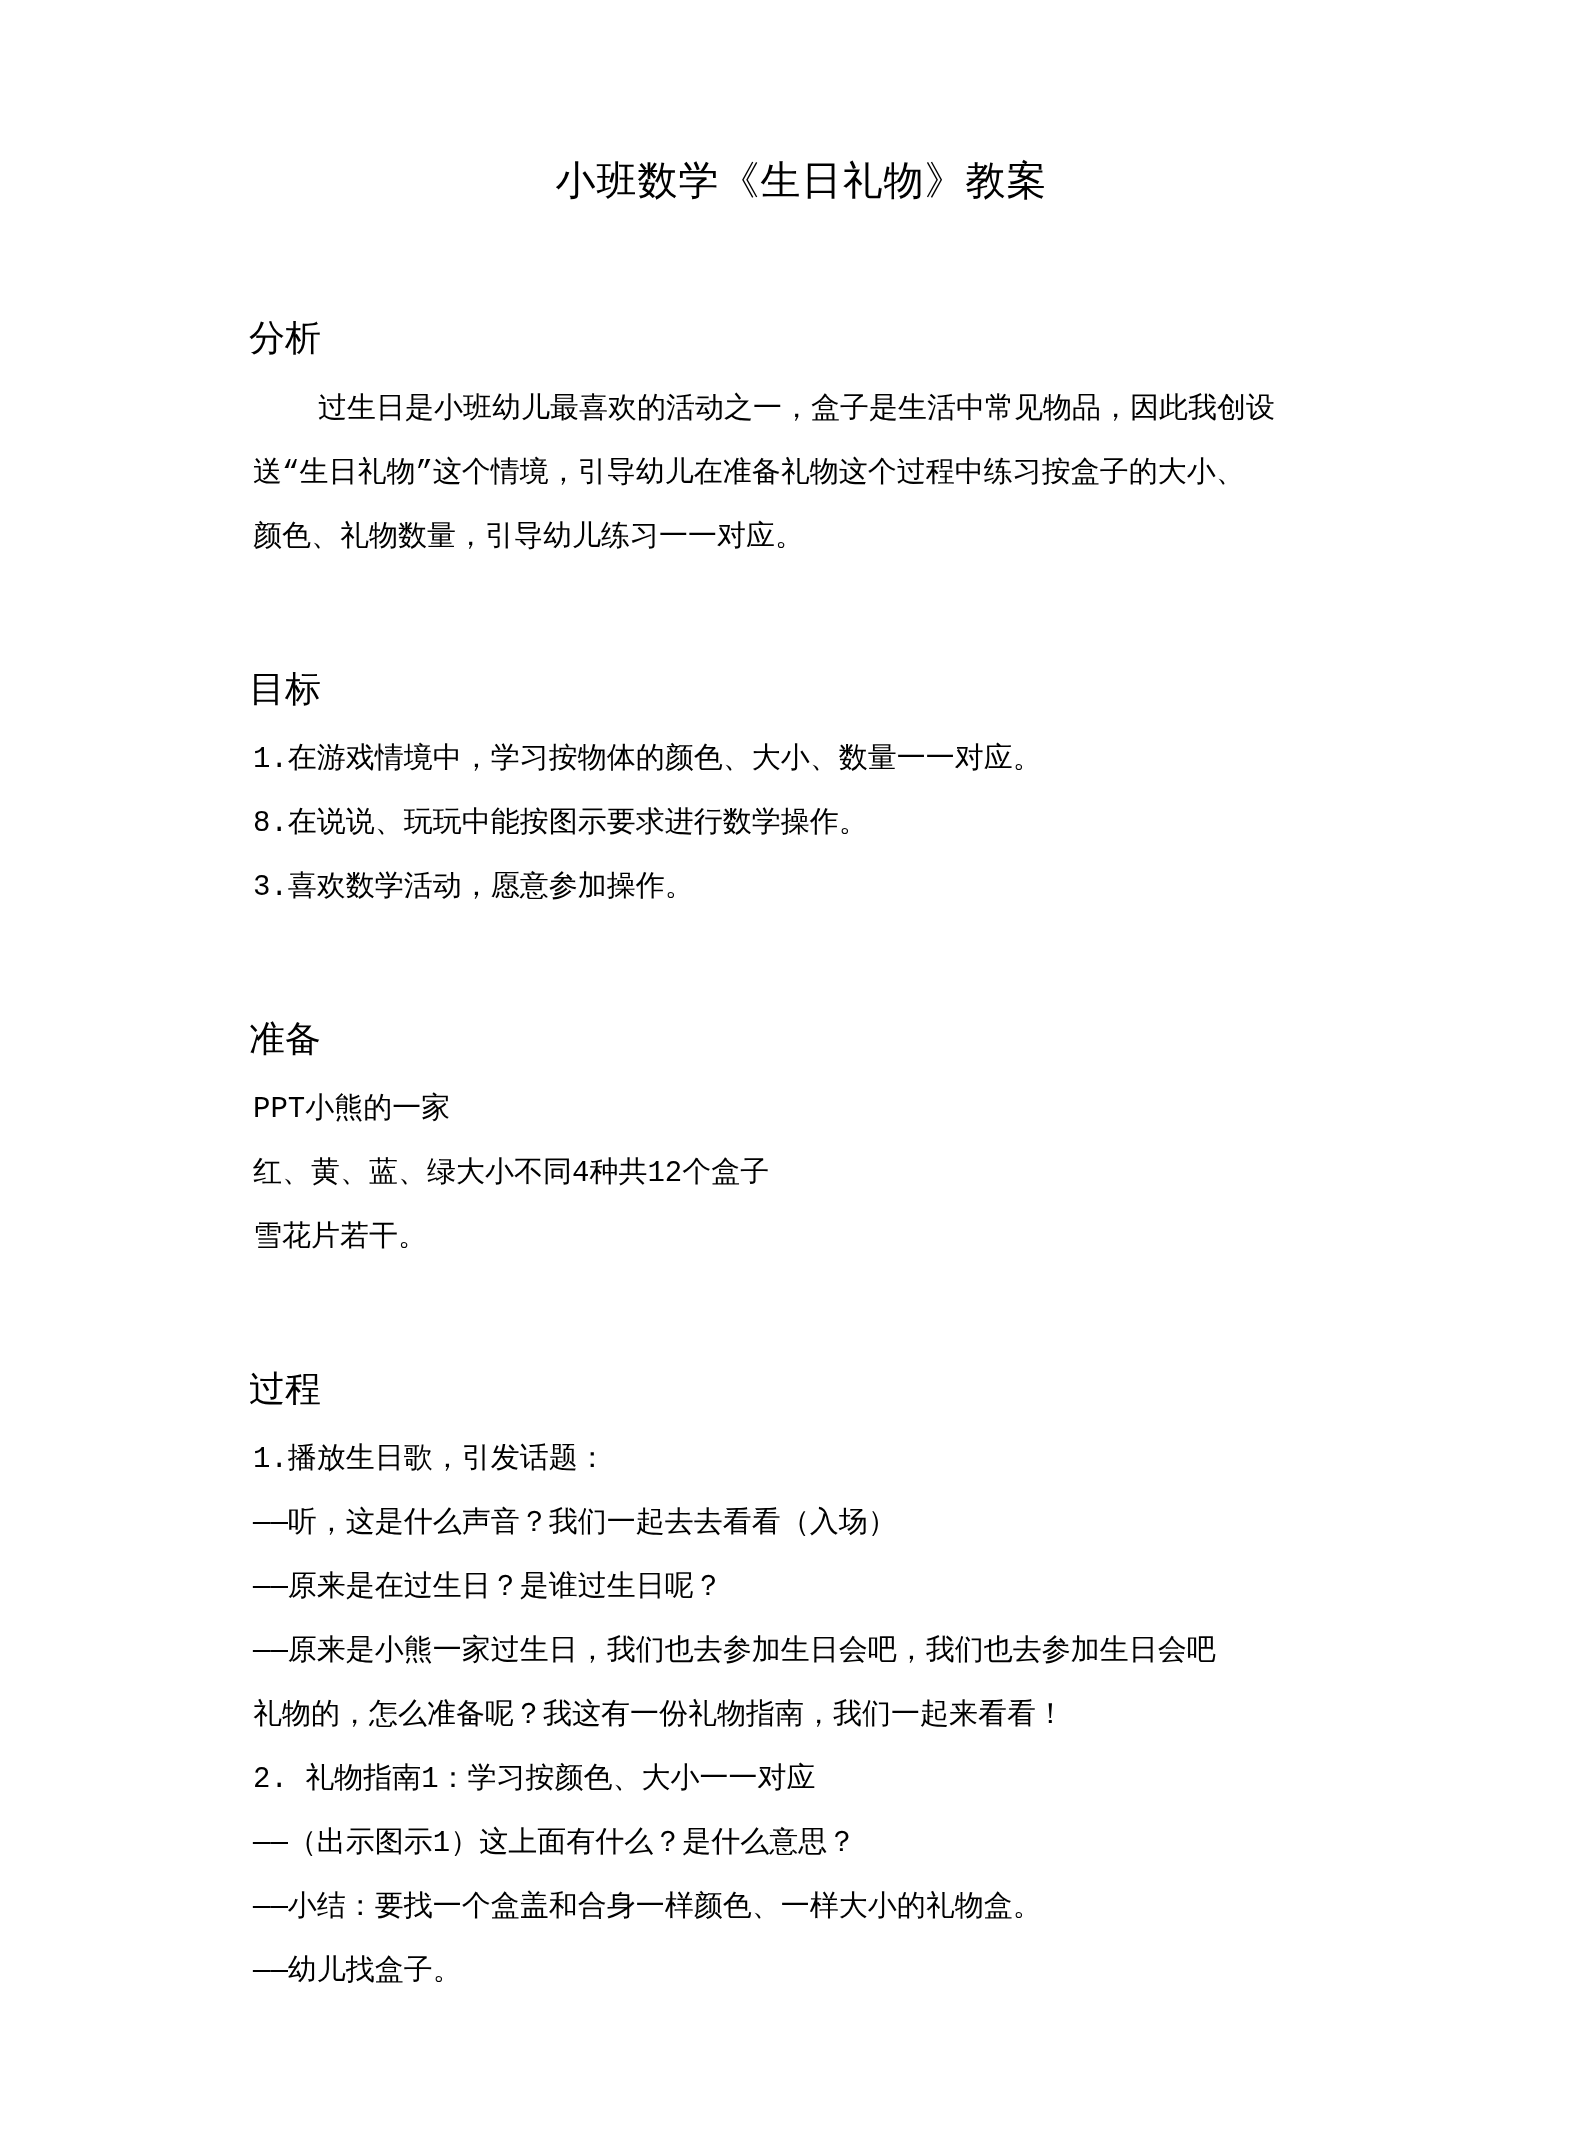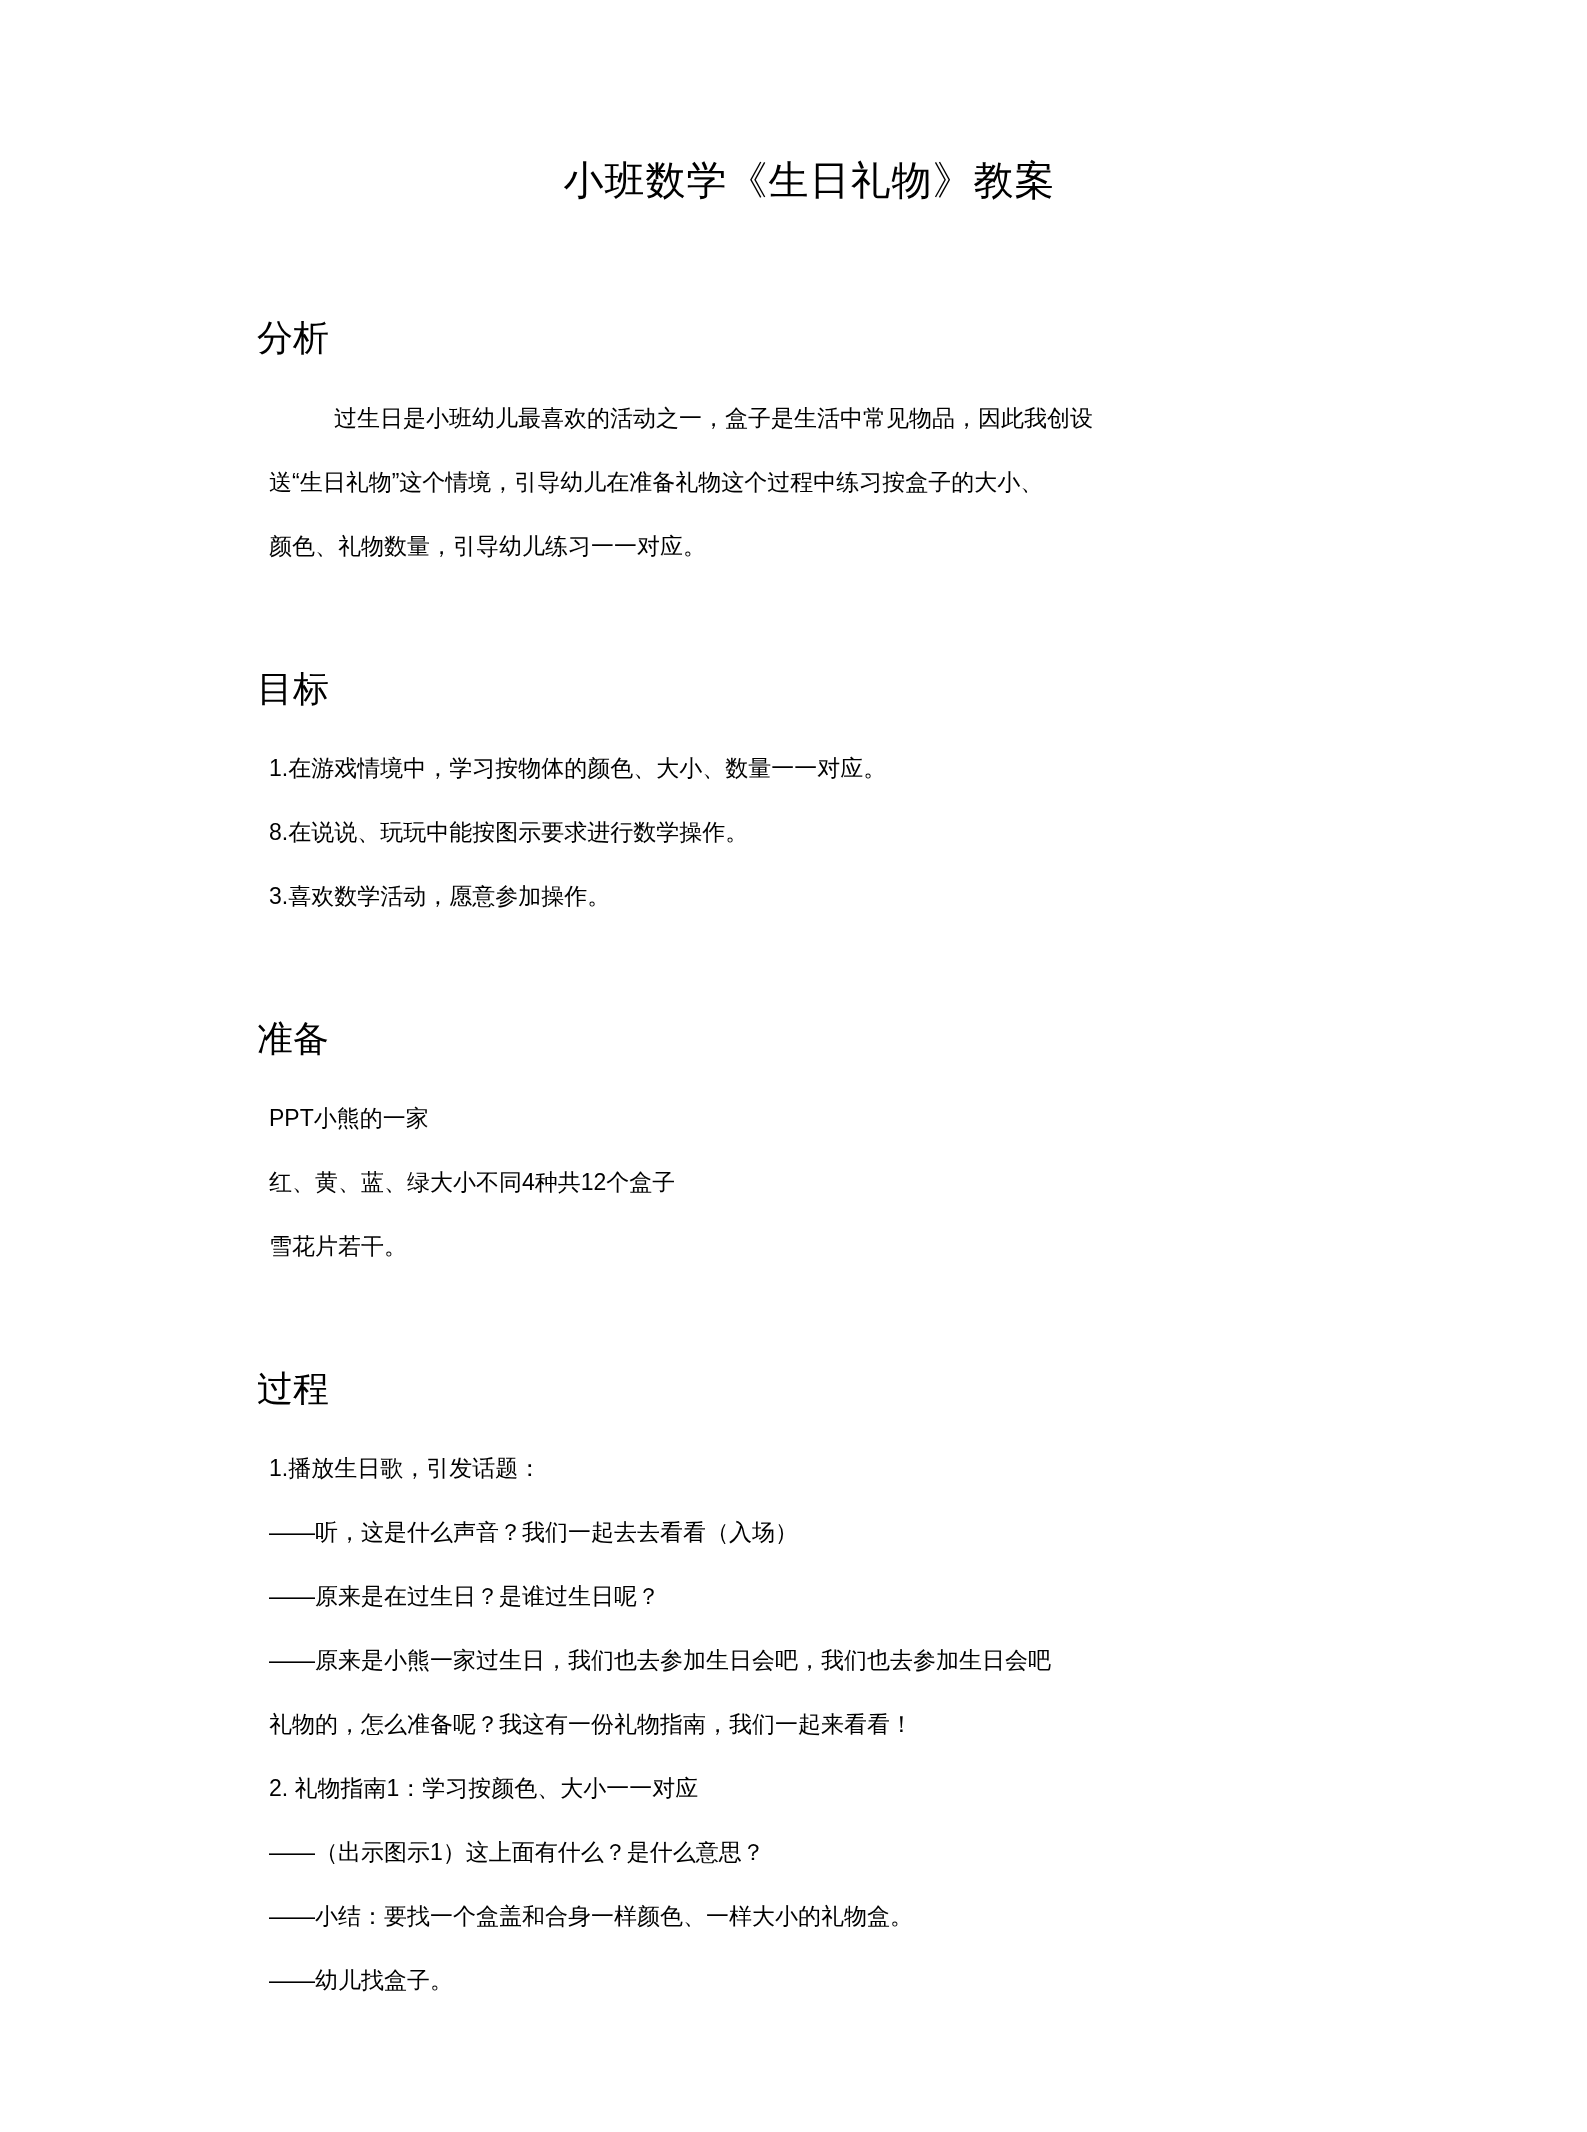--- a/index.html
+++ b/index.html
@@ -9,21 +9,21 @@
     }
     body {
       width: 1587px;
       height: 2132px;
       position: relative;
       overflow: hidden;
       color: #000000;
     }
     .page {
       position: absolute;
-      left: 16px; top: 0;
+      left: 8px; top: 0;
       width: 1288px;
       height: 2132px;
       background: #ffffff;
     }
     .title {
       position: absolute;
       left: 0;
       top: 152px;
       width: 1587px;
       text-align: center;
@@ -39,25 +39,25 @@
       left: 241px;
       font-family: Liberation Sans, sans-serif;
       font-size: 36px;
       line-height: 48px;
       margin: 0;
       font-weight: normal;
     }
     .line {
       position: absolute;
       left: 241px;
-      font-family: Liberation Sans, sans-serif;
-      font-size: 23px;
+      font-family: Liberation Mono, monospace;
+      font-size: 29px;
       line-height: 40px;
       white-space: nowrap;
-      margin: 12px;
+      margin: 4px;
     }
     .indent { left: 306px; }
   </style>
 </head>
 <body>
 
 <div class="page">
 
   <h1 class="title">小班数学《生日礼物》教案</h1>
 

